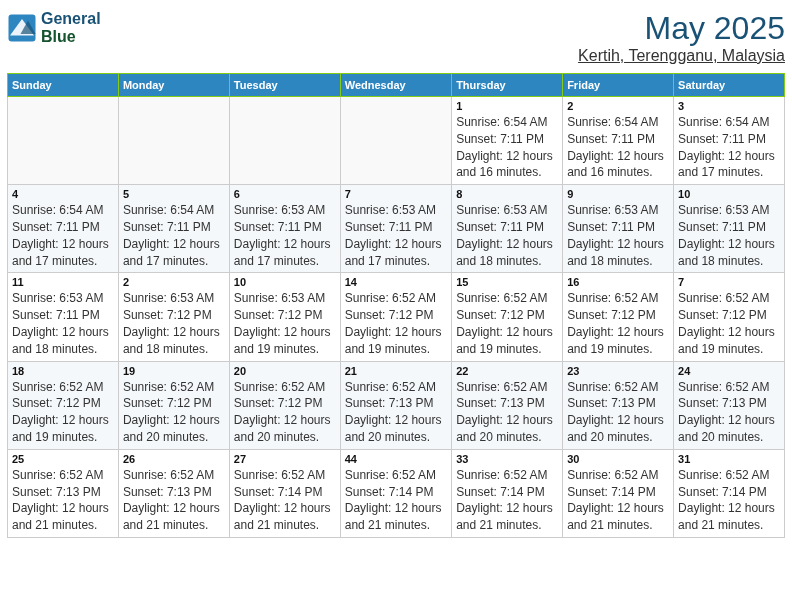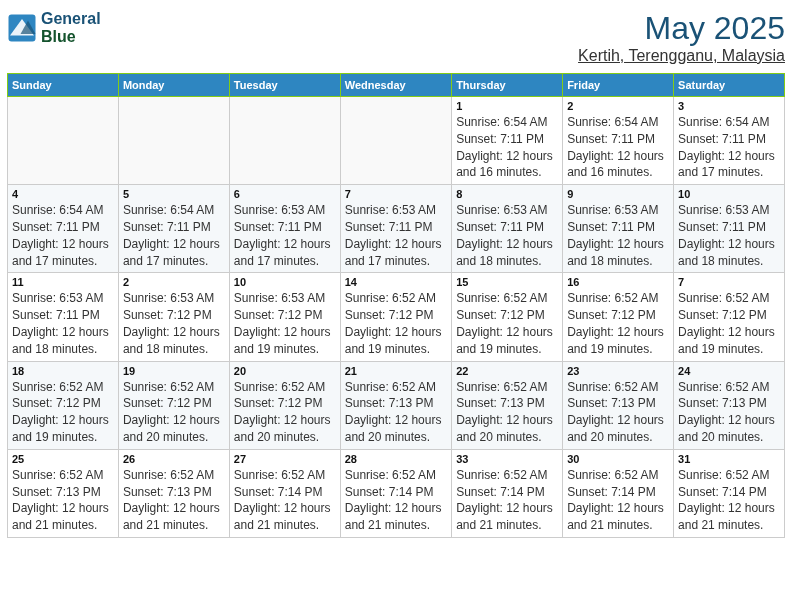--- a/index.html
+++ b/index.html
@@ -321,21 +321,21 @@
 and 21 minutes.</div>
           </td>
           <td>
             <span class="day-num">27</span>
             <div class="day-info" style="white-space: pre-line;">Sunrise: 6:52 AM
 Sunset: 7:14 PM
 Daylight: 12 hours
 and 21 minutes.</div>
           </td>
           <td>
-            <span class="day-num">28</span>
+            <span class="day-num">44</span>
             <div class="day-info" style="white-space: pre-line;">Sunrise: 6:52 AM
 Sunset: 7:14 PM
 Daylight: 12 hours
 and 21 minutes.</div>
           </td>
           <td>
             <span class="day-num">33</span>
             <div class="day-info" style="white-space: pre-line;">Sunrise: 6:52 AM
 Sunset: 7:14 PM
 Daylight: 12 hours

